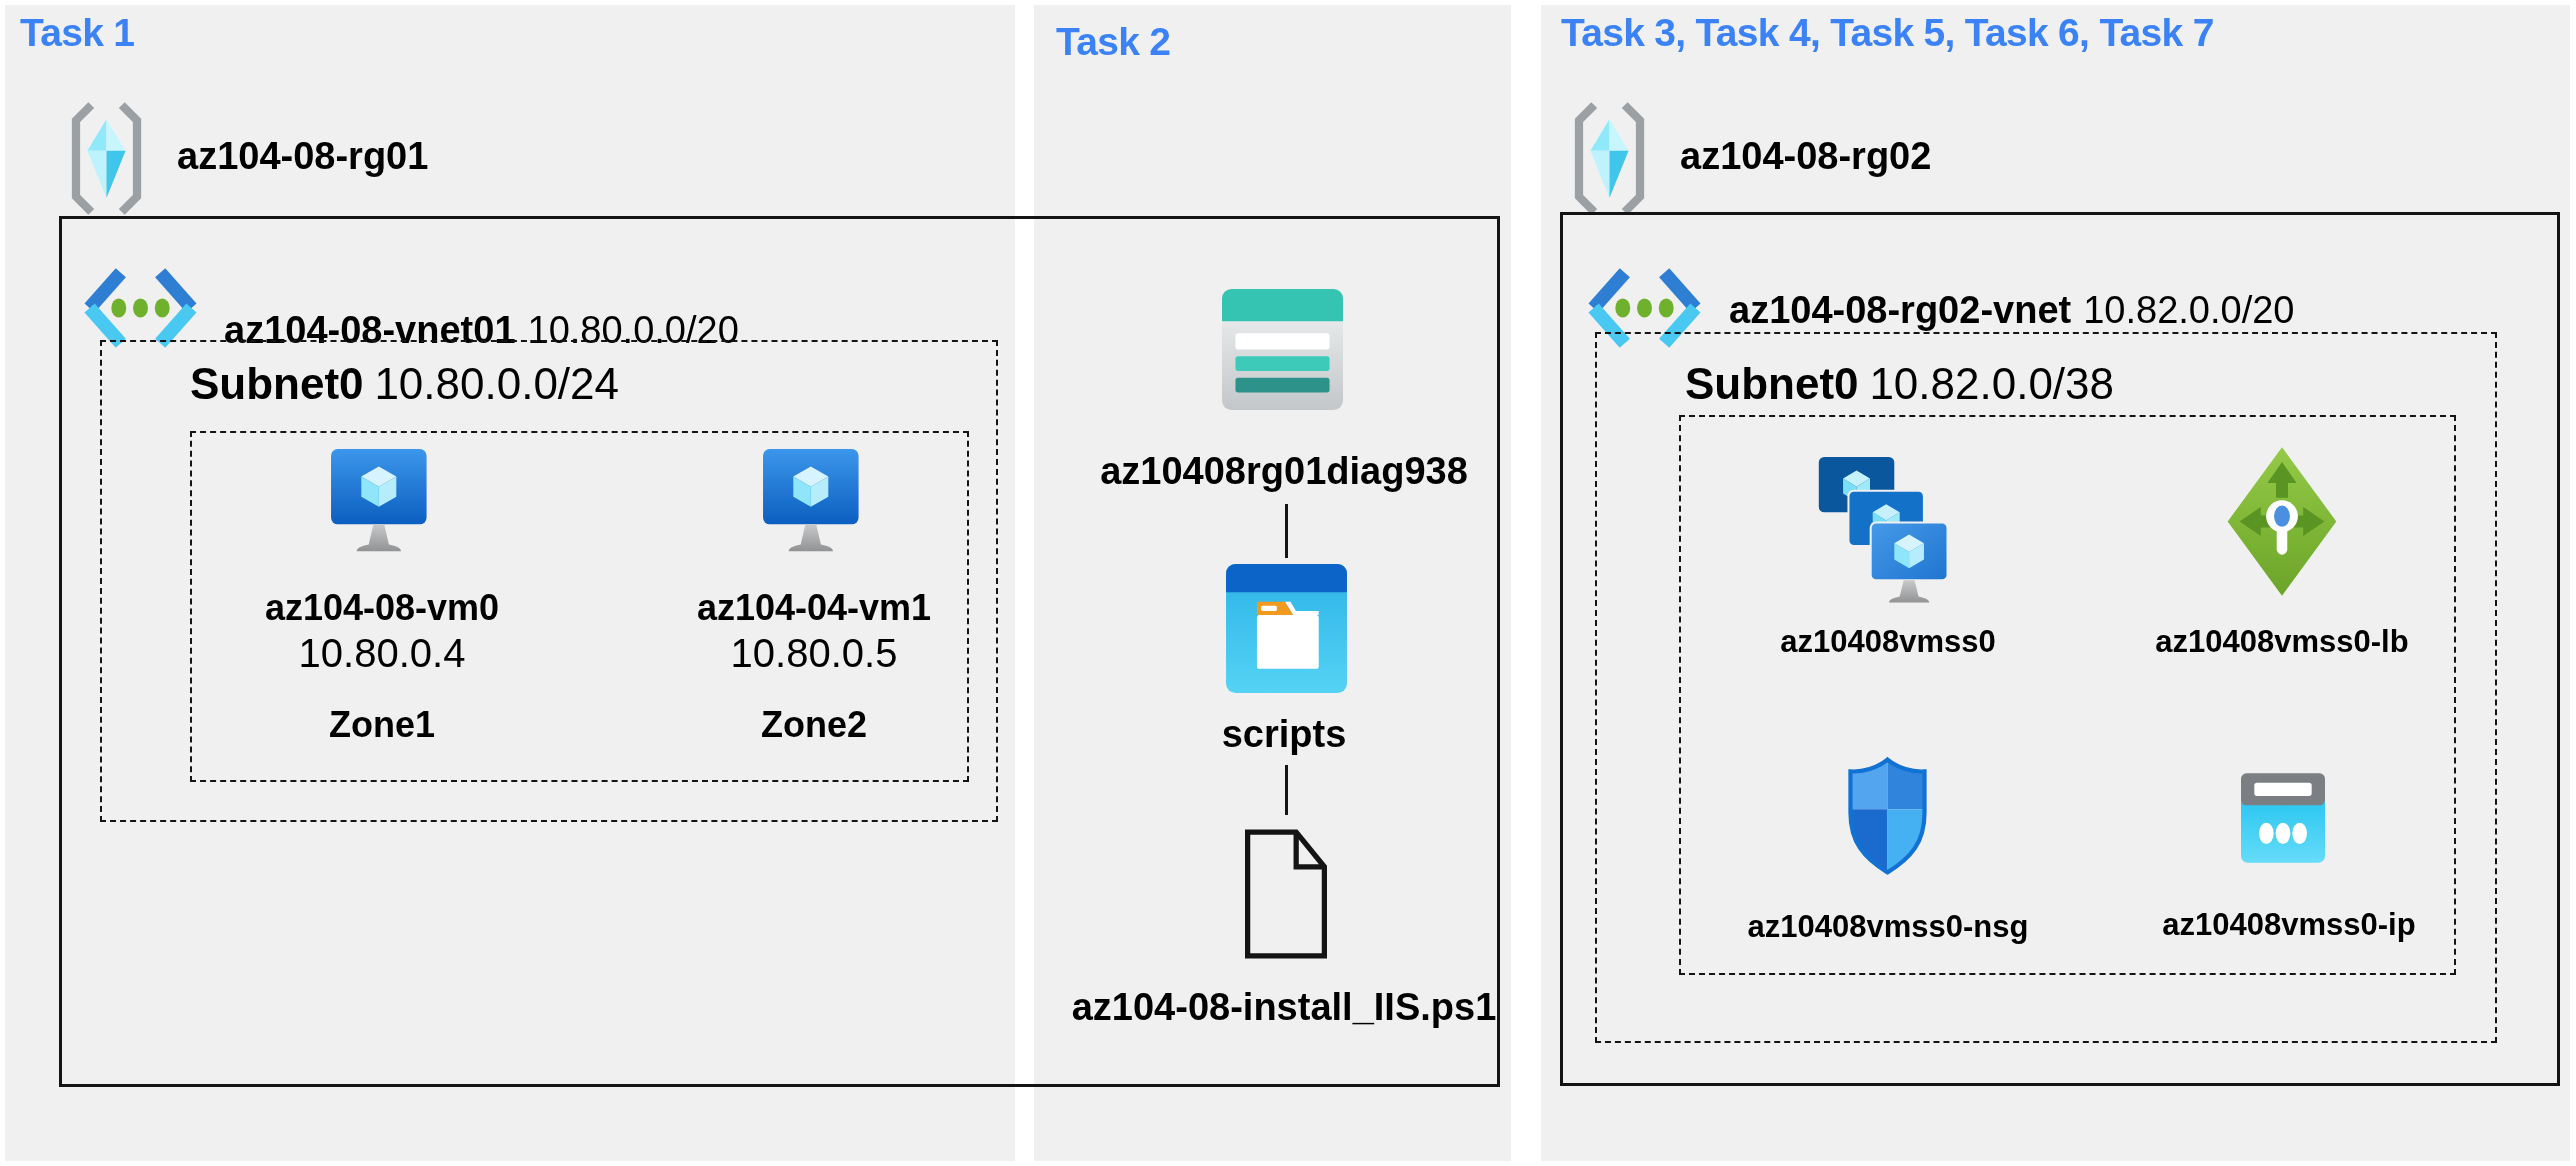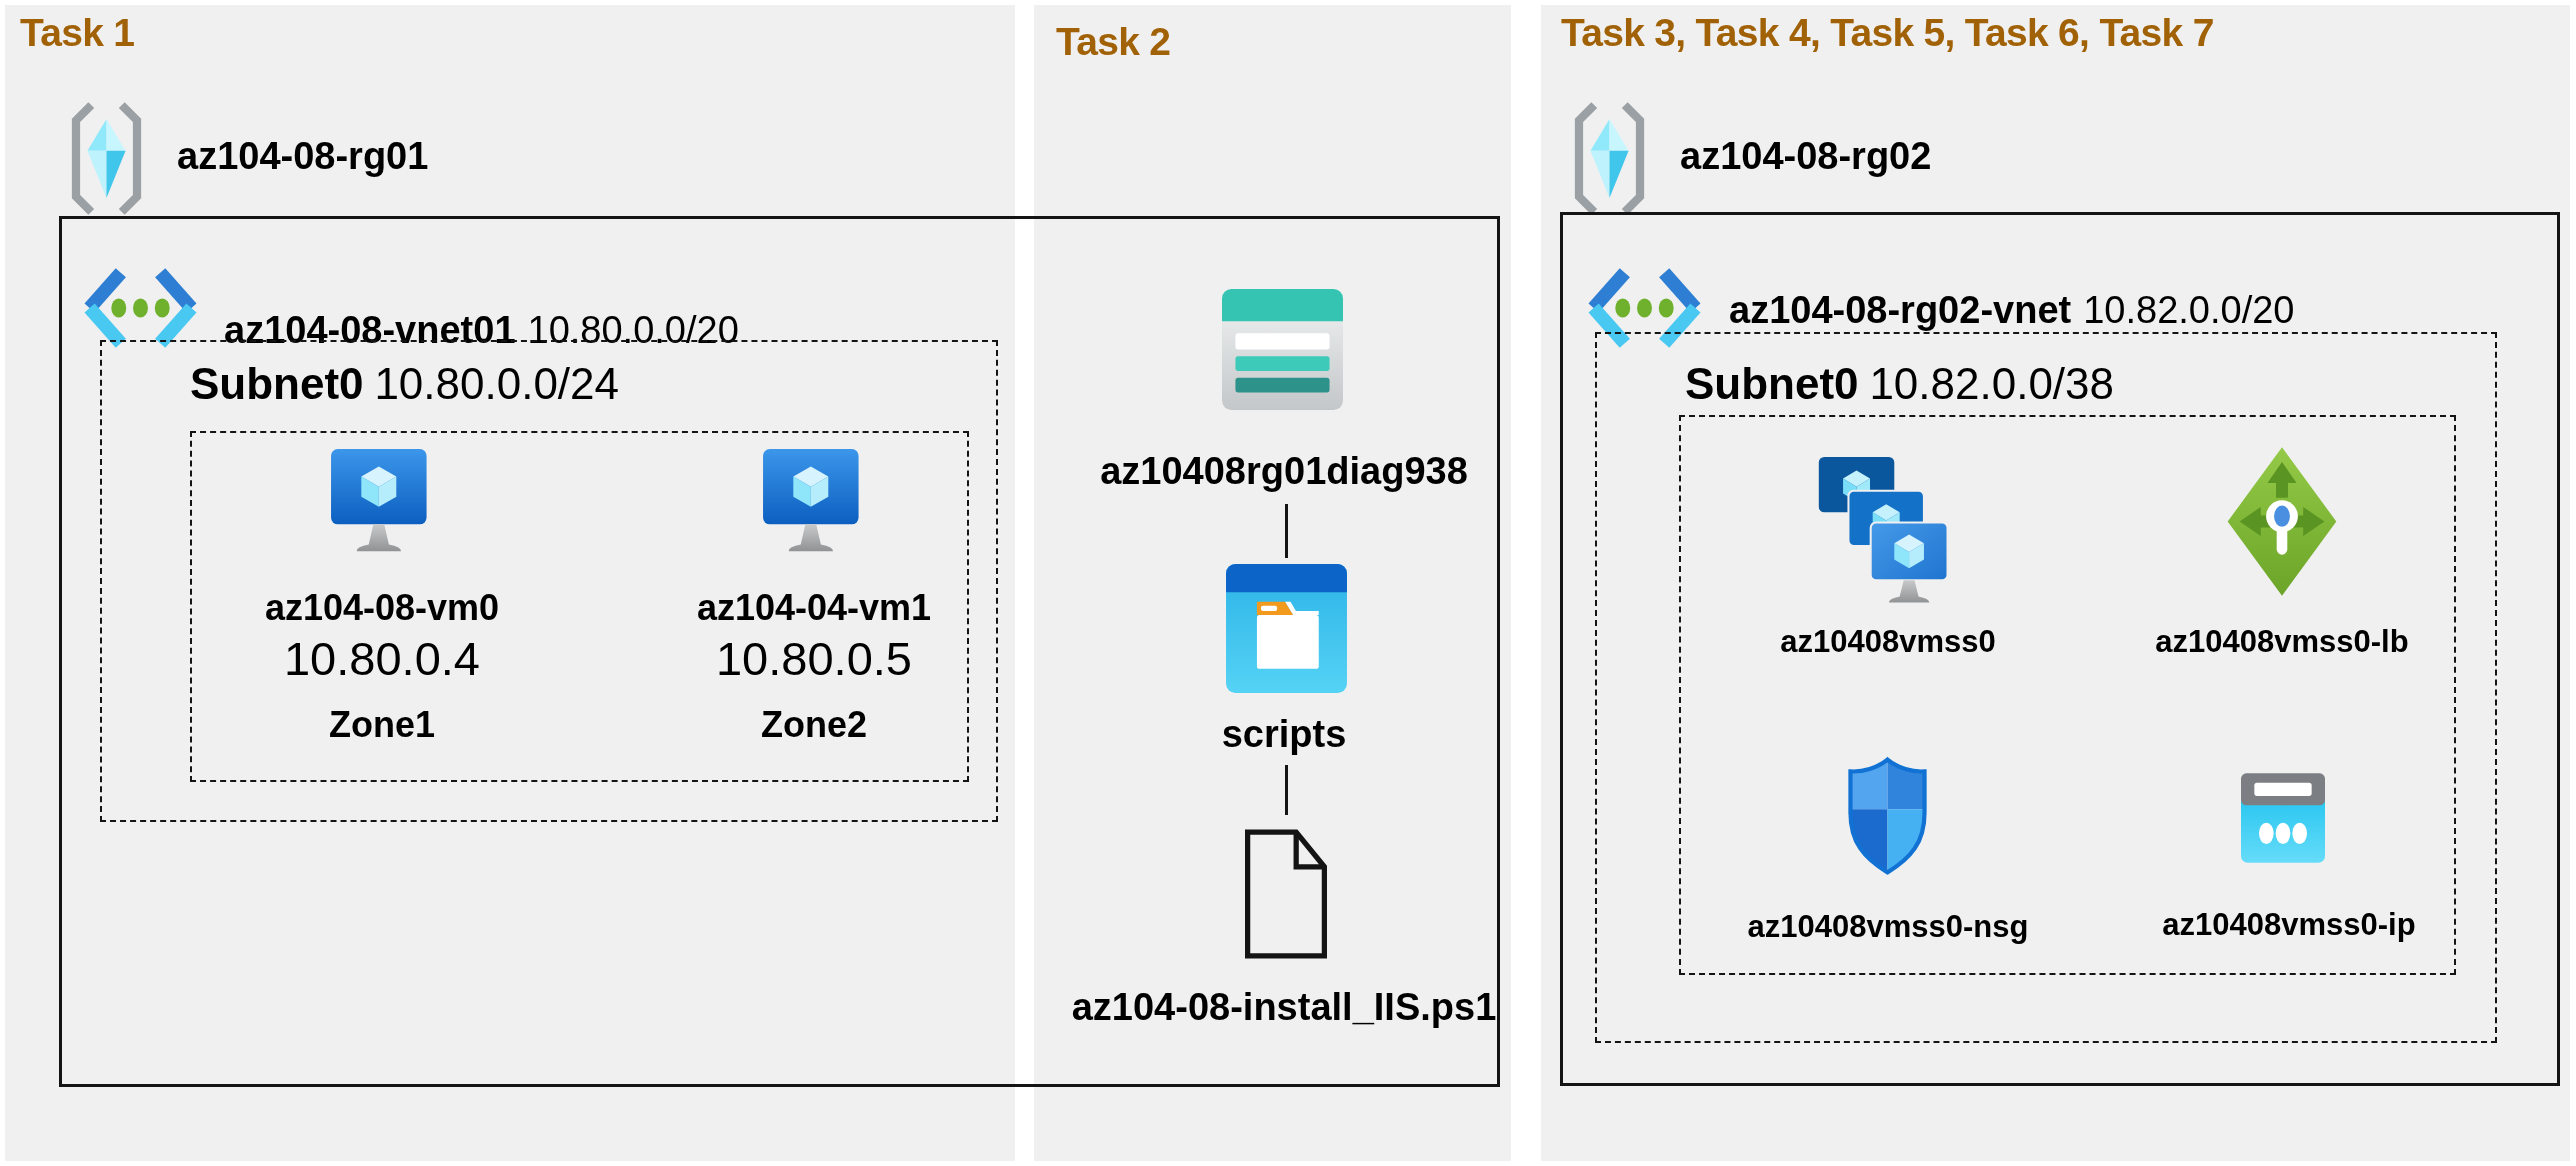--- a/index.html
+++ b/index.html
@@ -1,33 +1,33 @@
 <!DOCTYPE html>
 <html style="font-size:10.8px"><head>
 <meta charset="utf-8">
 <style>
   html,body{margin:0;padding:0;background:#ffffff;}
   body{width:2576px;height:1166px;position:relative;overflow:hidden;
        font-family:"Liberation Sans",sans-serif;color:#000;}
   .panel{position:absolute;top:5.4px;height:1156px;background:#f0f0f0;}
-  .title{position:absolute;font-size:39px;font-weight:700;color:#a16207;letter-spacing:-0.7px;white-space:nowrap;}
+  .title{position:absolute;font-size:39px;font-weight:700;color:#3b82f6;letter-spacing:-0.7px;white-space:nowrap;}
   .solid-box{position:absolute;border:3.4px solid #141414;box-sizing:border-box;}
   .dashed-box{position:absolute;border:2.7px dashed #141414;box-sizing:border-box;}
   .lbl{position:absolute;white-space:nowrap;}
   .b{font-weight:700;}
   .center{text-align:center;}
   .icon{position:absolute;}
   .vline{position:absolute;width:2.7px;background:#141414;}
   .rg-label{font-size:38px;font-weight:700;}
   .vnet-label{font-size:38px;}
   .vnet-label .cidr{font-weight:400;margin-left:12px;}
   .subnet-label{font-size:44px;}
   .subnet-label .cidr{font-weight:400;margin-left:10.8px;}
   .vm-name{font-size:36px;font-weight:700;}
-  .vm-ip{font-size:47px;font-weight:400;}
+  .vm-ip{font-size:40px;font-weight:400;}
   .vm-zone{font-size:36px;font-weight:700;}
   .mid-label{font-size:38px;font-weight:700;text-align:center;}
   .res-label{font-size:31px;font-weight:700;}
 </style>
 </head>
 <body>
 
 <div class="panel" style="left:5.4px;width:1010px;"></div>
 <div class="panel" style="left:1034px;width:477px;"></div>
 <div class="panel" style="left:1541px;width:1029px;"></div>

